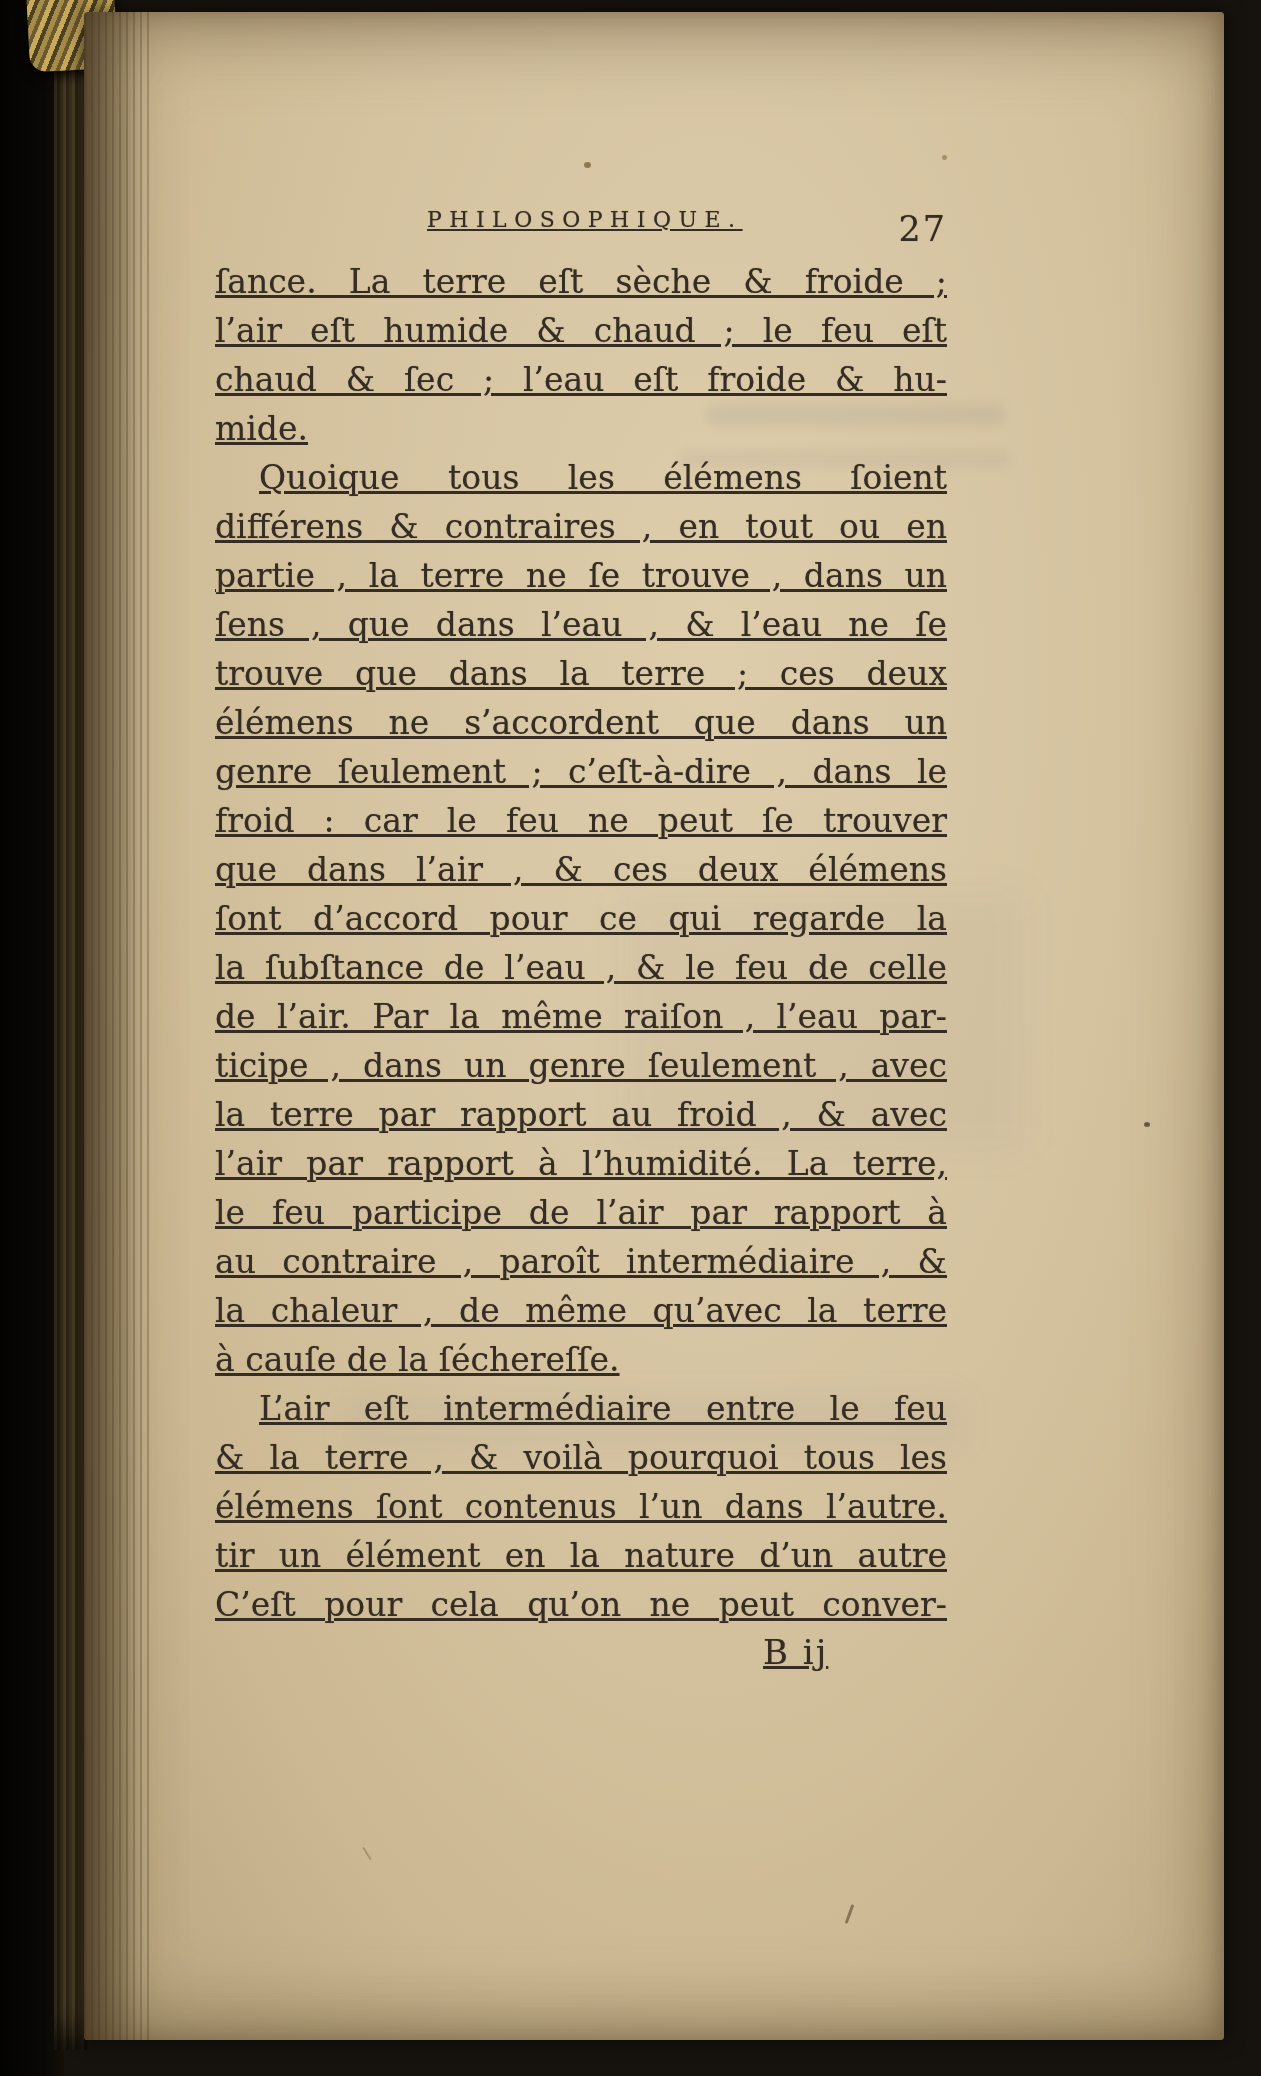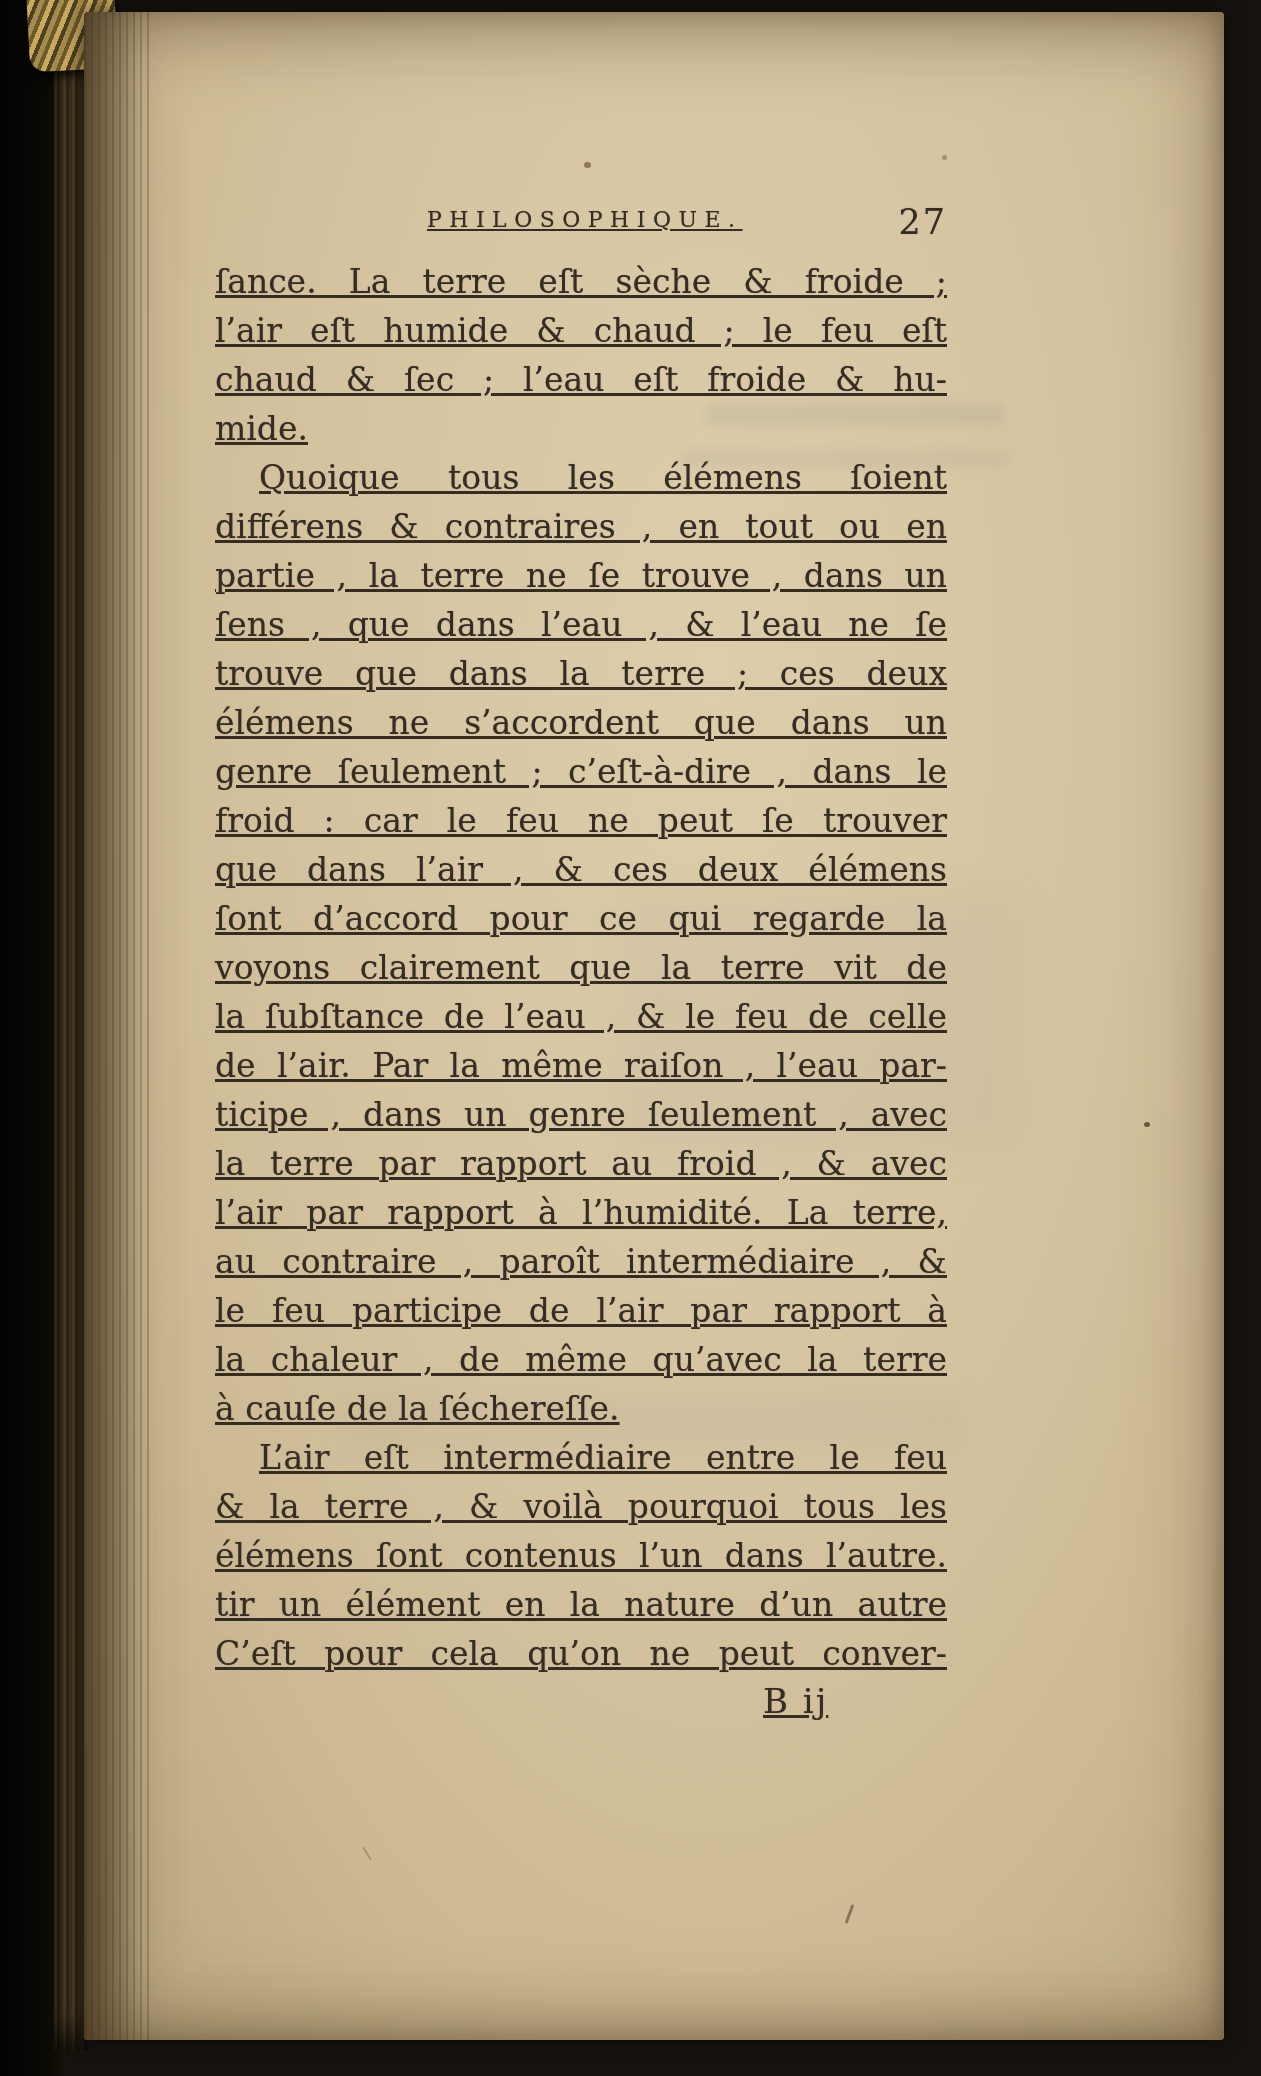--- a/index.html
+++ b/index.html
@@ -73,21 +73,21 @@
     text-shadow:0 0 1px rgba(53,44,35,0.45);
   }
 
   .header { position:relative; height:46px; }
   .header-title {
     display:block; text-align:center;
     font-size:22px; line-height:44px;
     letter-spacing:0.34em; text-indent:0.34em;text-decoration:underline;
   }
   .page-number {
-    position:absolute; right:0; top:4px;
+    position:absolute; right:0; top:11px;
     font-size:35px; letter-spacing:2px;
   }
 
   .body { margin-top:13px; font-size:33px; line-height:49px; }
   .line { text-align:justify; text-align-last:justify; text-justify:inter-word;text-decoration:underline; }
   .line.indent { text-indent:44px; }
   .line.endline { text-align-last:left; }
 
   .signature { margin-top:3px; font-size:34px; padding-left:548px; letter-spacing:2px;text-decoration:underline; }
 </style>
@@ -129,28 +129,27 @@
         <div class="line indent">Quoique tous les élémens ſoient</div>
         <div class="line">différens &amp; contraires , en tout ou en</div>
         <div class="line">partie , la terre ne ſe trouve , dans un</div>
         <div class="line">ſens , que dans l’eau , &amp; l’eau ne ſe</div>
         <div class="line">trouve que dans la terre ; ces deux</div>
         <div class="line">élémens ne s’accordent que dans un</div>
         <div class="line">genre ſeulement ; c’eſt-à-dire , dans le</div>
         <div class="line">froid : car le feu ne peut ſe trouver</div>
         <div class="line">que dans l’air , &amp; ces deux élémens</div>
         <div class="line">ſont d’accord pour ce qui regarde la</div>
-        <div class="line">voyons clairement que la terre vit de</div>
         <div class="line">la ſubſtance de l’eau , &amp; le feu de celle</div>
         <div class="line">de l’air. Par la même raiſon , l’eau par-</div>
         <div class="line">ticipe , dans un genre ſeulement , avec</div>
         <div class="line">la terre par rapport au froid , &amp; avec</div>
         <div class="line">l’air par rapport à l’humidité. La terre,</div>
+        <div class="line">le feu participe de l’air par rapport à</div>
         <div class="line">au contraire , paroît intermédiaire , &amp;</div>
-        <div class="line">le feu participe de l’air par rapport à</div>
         <div class="line">la chaleur , de même qu’avec la terre</div>
         <div class="line endline">à cauſe de la ſéchereſſe.</div>
         <div class="line indent">L’air eſt intermédiaire entre le feu</div>
         <div class="line">&amp; la terre , &amp; voilà pourquoi tous les</div>
         <div class="line">élémens ſont contenus l’un dans l’autre.</div>
         <div class="line">tir un élément en la nature d’un autre</div>
         <div class="line">C’eſt pour cela qu’on ne peut conver-</div>
       </div>
 
     <div class="signature">B ij</div>

